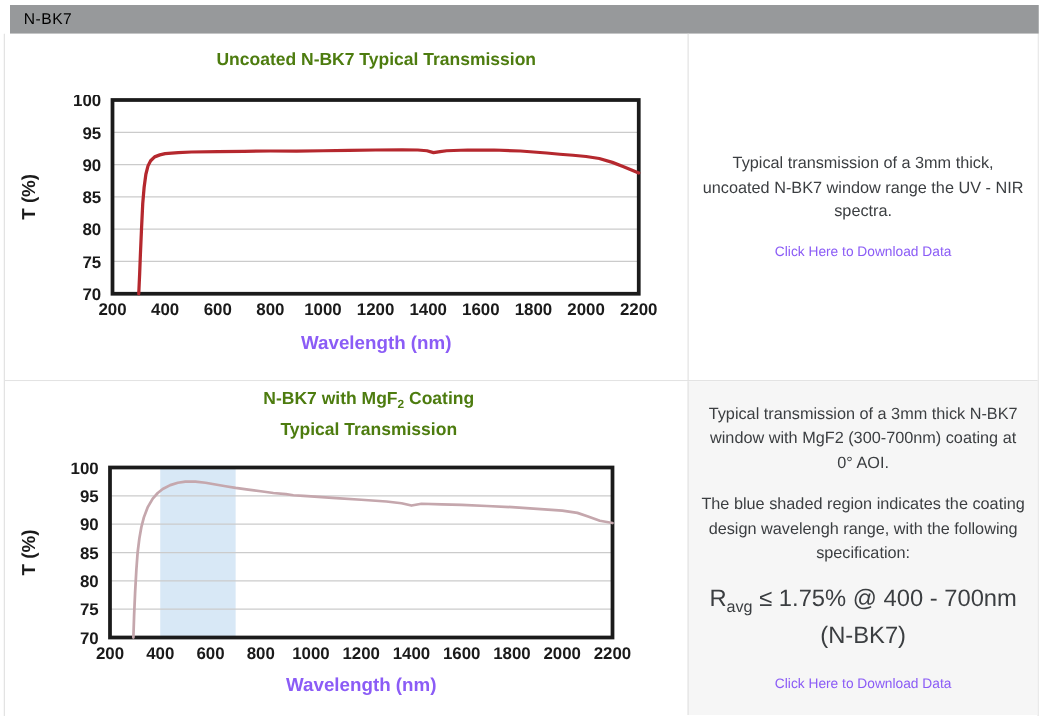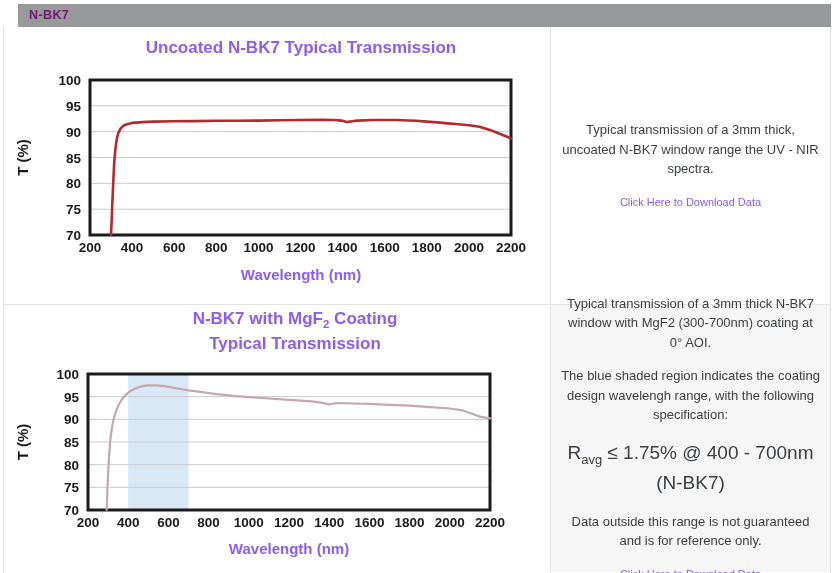--- a/index.html
+++ b/index.html
@@ -1,38 +1,38 @@
 <!DOCTYPE html>
 <html><head>
 <meta charset="utf-8">
 <style>
   * { margin:0; padding:0; box-sizing:border-box; }
   html,body { width:834px; height:573px; background:#ffffff; overflow:hidden;
     font-family:"Liberation Sans", sans-serif; }
   .page { position:relative; width:834px; height:573px; background:#fff; }
 
-  .header-bar { position:absolute; top:4px; left:18px; right:3px; height:23px;
-    background:#97999b; color:#701a75; font-size:12.5px; font-weight:bold;
+  .header-bar { position:absolute; top:4px; left:8px; right:3px; height:23px;
+    background:#97999b; color:#000000; font-size:12.5px; font-weight:normal;
     line-height:23px; padding-left:11px; letter-spacing:.4px; }
 
   .content { position:absolute; top:27px; left:3px; right:3px; bottom:0;
     border-left:1px solid #e3e3e3; border-right:1px solid #e3e3e3; }
   .row { display:flex; width:100%; }
   .row1 { height:278px; border-bottom:1px solid #e3e3e3; }
   .row2 { height:267px; }
   .chart-cell { width:546px; background:#fff; overflow:hidden; }
   .text-cell { flex:1; border-left:1px solid #e3e3e3; background:#fff;
     display:flex; flex-direction:column; justify-content:center; align-items:center;
     text-align:center; padding:0 10px 8px 10px; color:#3b3e41; font-size:13px; line-height:1.5; }
   .text-cell.gray { background:#f6f6f6; }
   .text-cell p { margin:7px 0; }
   .spec { font-size:19px; }
   sub { font-size:.68em; }
 
-  .chart-title { font-size:17px; font-weight:bold; color:#8b5cf6; text-align:center;
+  .chart-title { font-size:14px; font-weight:bold; color:#4d7c0f; text-align:center;
     line-height:21px; }
   .ct1 { margin-top:10px; transform:translateX(24px); }
   .ct2 { margin-top:4px; transform:translateX(18px); line-height:19px; }
   .csvg1 { display:block; margin-top:18px; }
   .csvg2 { display:block; margin-top:17px; }
   .x-axis-title { font-size:15px; font-weight:bold; color:#8b5cf6; text-align:center; }
   .xt1 { margin-top:4px; transform:translateX(24px); }
   .xt2 { margin-top:2px; transform:translateX(12px); }
 
   svg text { font-family:"Liberation Sans", sans-serif; font-weight:bold; fill:#1a1a1a; }
@@ -126,19 +126,18 @@
             <text x="405.6" y="157" text-anchor="middle" font-size="13.5" class="tick">1800</text>
             <text x="445.8" y="157" text-anchor="middle" font-size="13.5" class="tick">2000</text>
             <text x="486.0" y="157" text-anchor="middle" font-size="13.5" class="tick">2200</text>
           </svg>
         <div class="x-axis-title xt2">Wavelength (nm)</div>
       </div>
       <div class="text-cell gray">
         <p>Typical transmission of a 3mm thick N-BK7 window with MgF2 (300-700nm) coating at 0° AOI.</p>
         <p>The blue shaded region indicates the coating design wavelengh range, with the following specification:</p>
         <p class="spec"><span>R</span><sub>avg</sub><span> ≤ 1.75% @ 400 - 700nm (N-BK7)</span></p>
-        <p>Data outside this range is not guaranteed and is for reference only.</p>
         <a class="download-link" href="#">Click Here to Download Data</a>
       </div>
     </div>
 
   </div>
 </div>
 
 </body></html>

